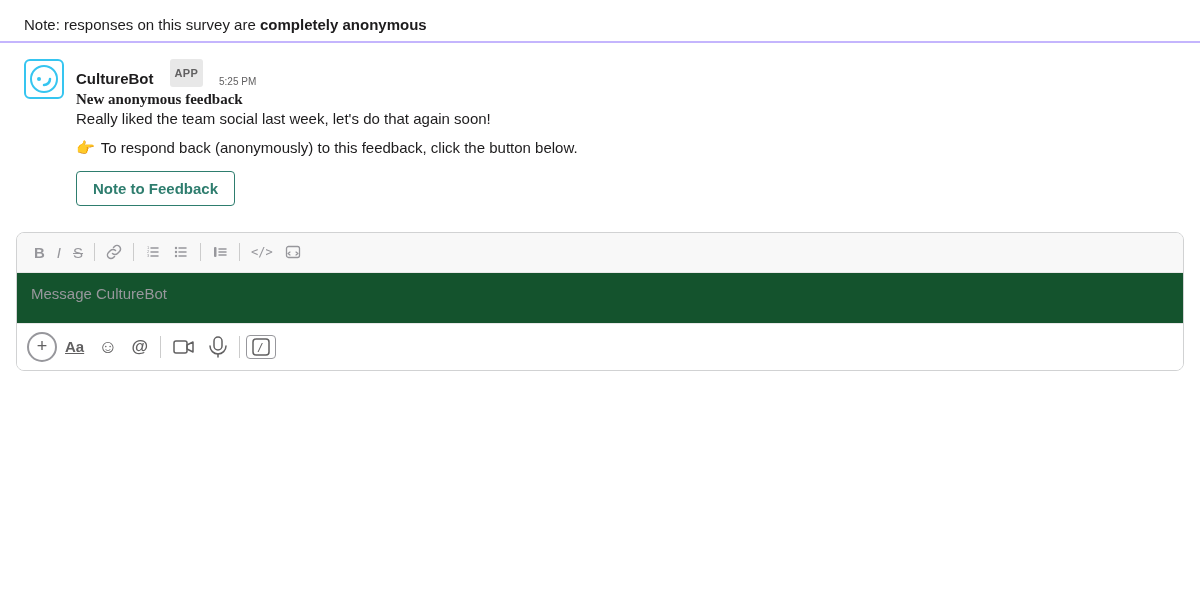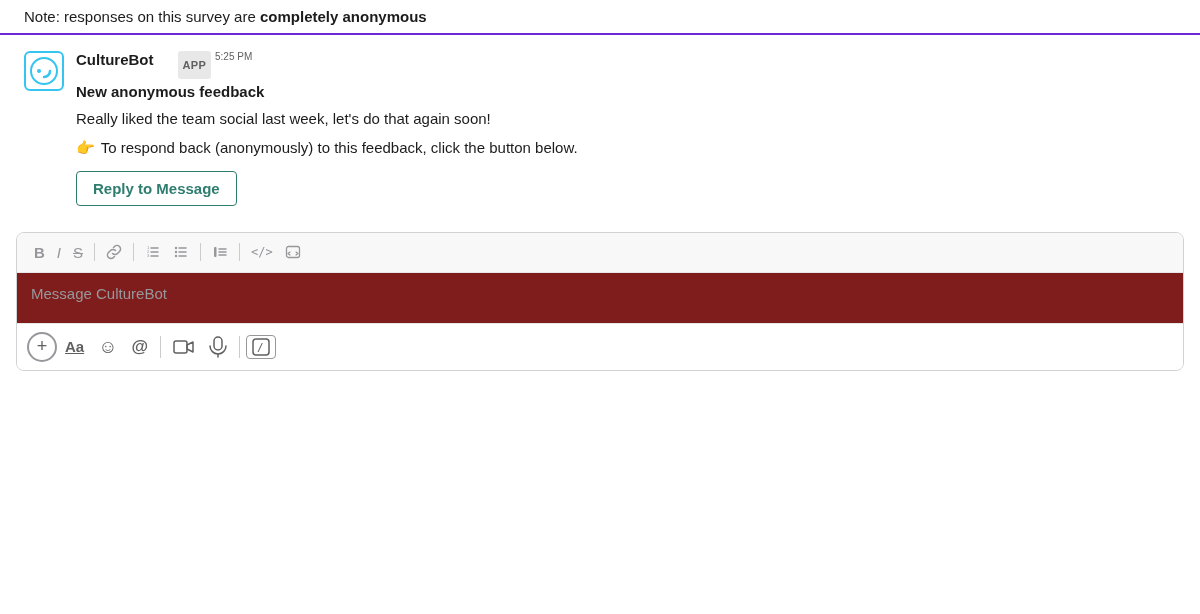--- a/index.html
+++ b/index.html
@@ -7,22 +7,22 @@
     body {
       font-family: -apple-system, BlinkMacSystemFont, 'Segoe UI', Helvetica, Arial, sans-serif;
       background: #fff;
       color: #1d1c1d;
       width: 1200px;
       height: 614px;
       overflow: hidden;
     }
 
     .top-note {
-      border-bottom: 2px solid #6d28d9;
-      padding: 8px 24px 8px 24px;
+      border-bottom: 2px solid #c4b5fd;
+      padding: 16px 24px 8px 24px;
       font-size: 15px;
       color: #1d1c1d;
     }
 
     .top-note strong {
       font-weight: 700;
     }
 
     .message-area {
       padding: 16px 24px 16px 24px;
@@ -44,51 +44,51 @@
       color: #36c5f0;
       font-size: 22px;
     }
 
     .message-content {
       flex: 1;
     }
 
     .message-header {
       display: flex;
-      align-items: flex-start;
-      gap: 4px;
+      align-items: flex-end;
+      gap: 16px;
       margin-bottom: 4px;
     }
 
     .bot-name {
       font-weight: 900;
       font-size: 15px;
       color: #1d1c1d;
     }
 
     .app-badge {
       background: #e8e8e8;
       color: #616061;
       font-size: 11px;
       font-weight: 700;
       padding: 8px 5px;
       border-radius: 3px;
       letter-spacing: 0.3px;
-      margin-left: 20px;
     }
 
     .timestamp {
       font-size: 10px;
       color: #616061;
     }
 
     .feedback-title {
       font-weight: 700;
       font-size: 15px;
-      margin-bottom: 8px;
+      margin-bottom: 0;
+      font-family: Liberation Serif, serif;
     }
 
     .feedback-text {
       font-size: 15px;
       color: #1d1c1d;
       margin-bottom: 8px;
       line-height: 1.5;
     }
 
     .respond-prompt {
@@ -150,21 +150,21 @@
 
     .toolbar-btn.bold { font-weight: 900; font-style: normal; }
     .toolbar-btn.italic { font-style: italic; }
     .toolbar-btn.strike { text-decoration: line-through; }
 
     .message-input {
       padding: 12px 14px;
       font-size: 15px;
       color: #97979c;
       min-height: 50px;
-      background: #7f1d1d;
+      background: #14532d;
     }
 
     .bottom-toolbar {
       display: flex;
       align-items: center;
       gap: 2px;
       padding: 8px 10px;
       border-top: 1px solid #e8e8e8;
       background: #fff;
     }
@@ -236,21 +236,21 @@
     </div>
 
     <div class="feedback-title">New anonymous feedback</div>
     <div class="feedback-text">Really liked the team social last week, let's do that again soon!</div>
 
     <div class="respond-prompt">
       <span>👉</span>
       <span>To respond back (anonymously) to this feedback, click the button below.</span>
     </div>
 
-    <button class="reply-button">Reply to Message</button>
+    <button class="reply-button">Note to Feedback</button>
   </div>
 </div>
 
 <div class="composer-area">
   <div class="toolbar">
     <button class="toolbar-btn bold">B</button>
     <button class="toolbar-btn italic">I</button>
     <button class="toolbar-btn strike">S</button>
     <div class="toolbar-divider"></div>
     <button class="toolbar-btn">

